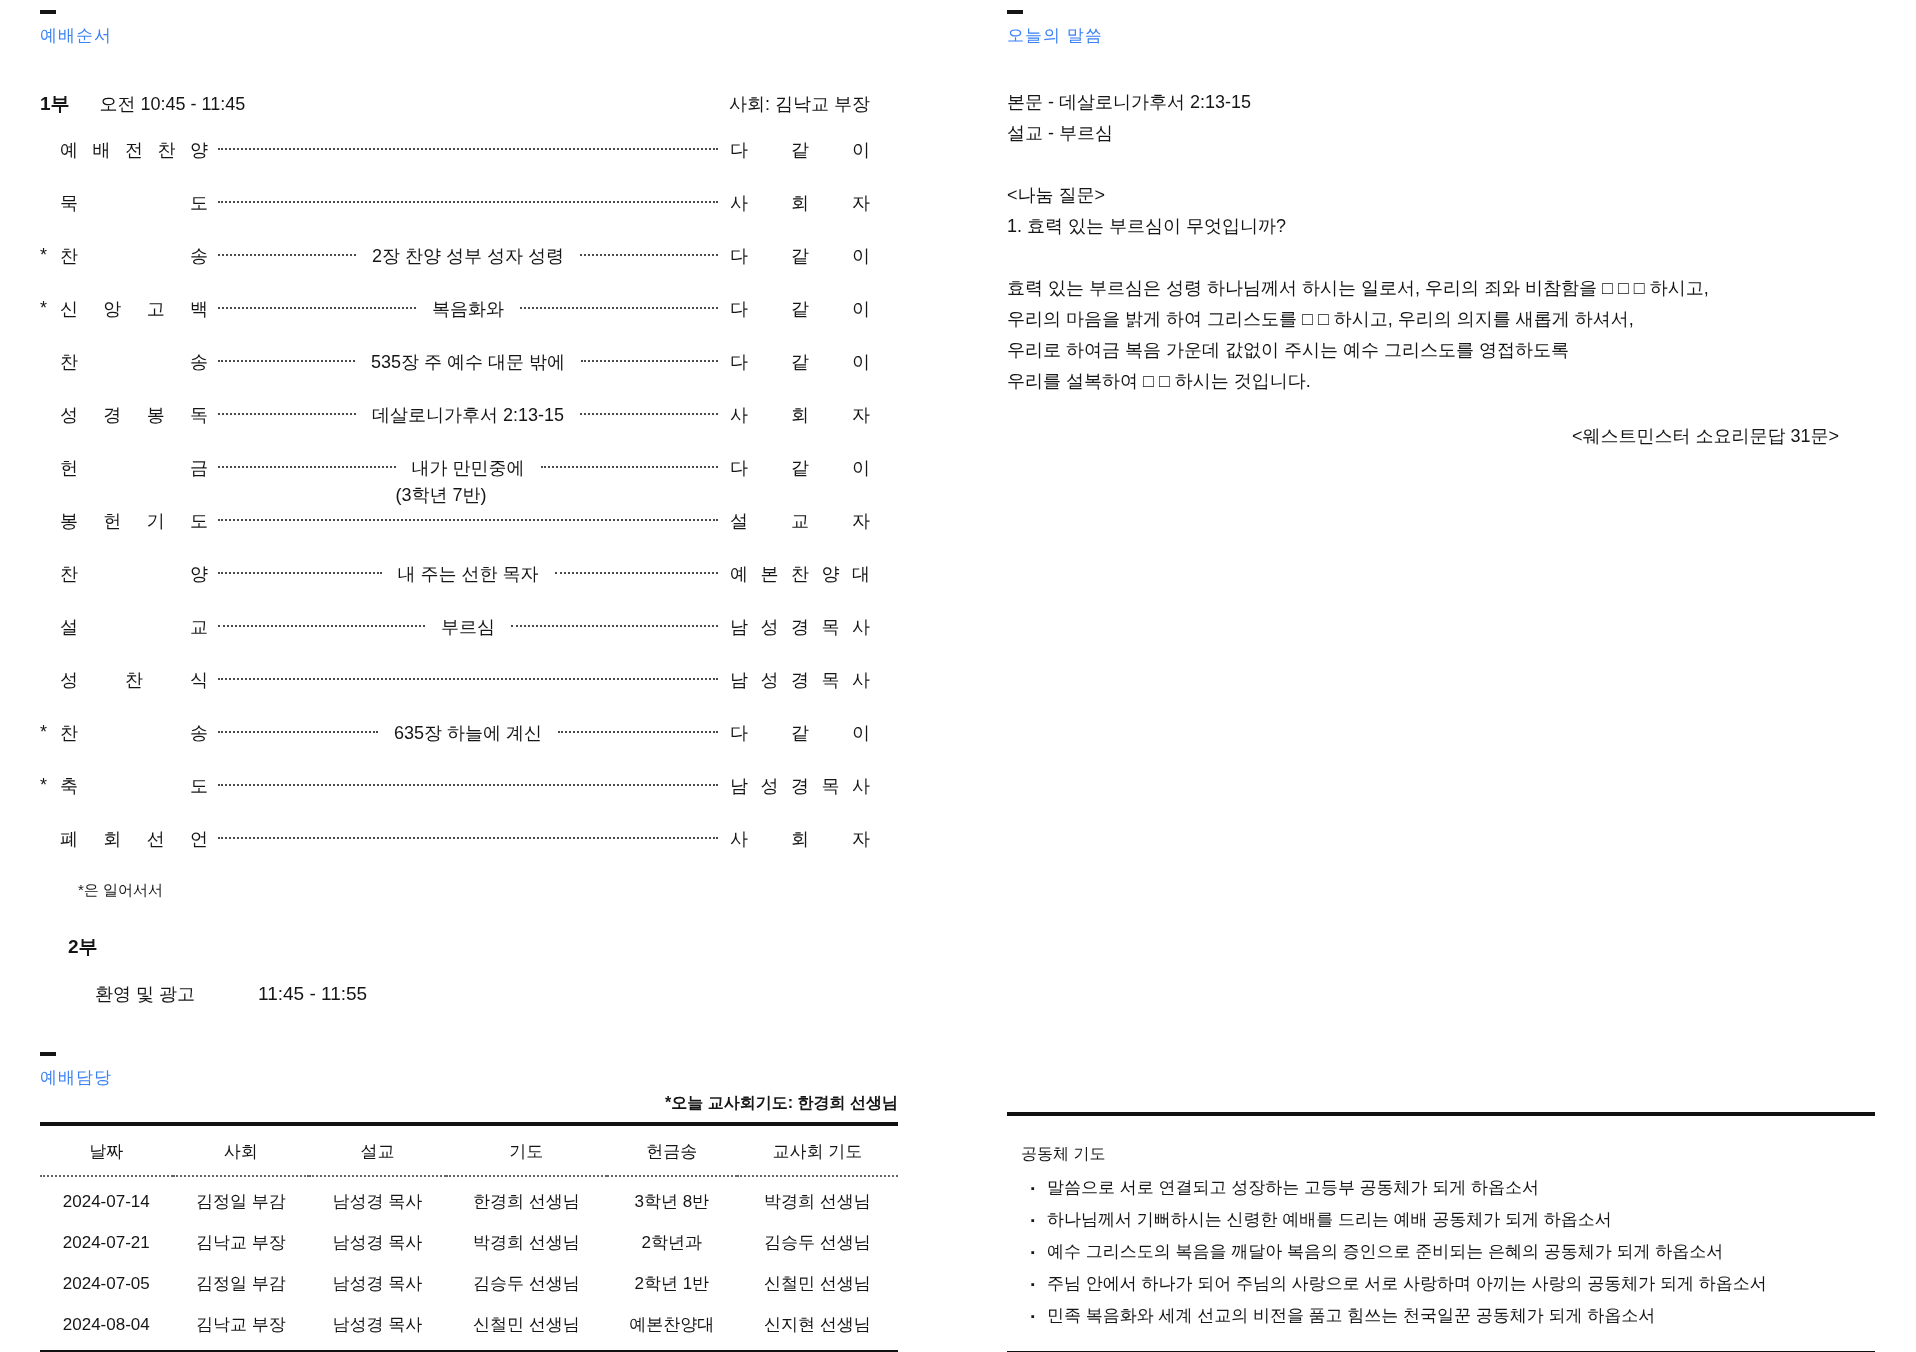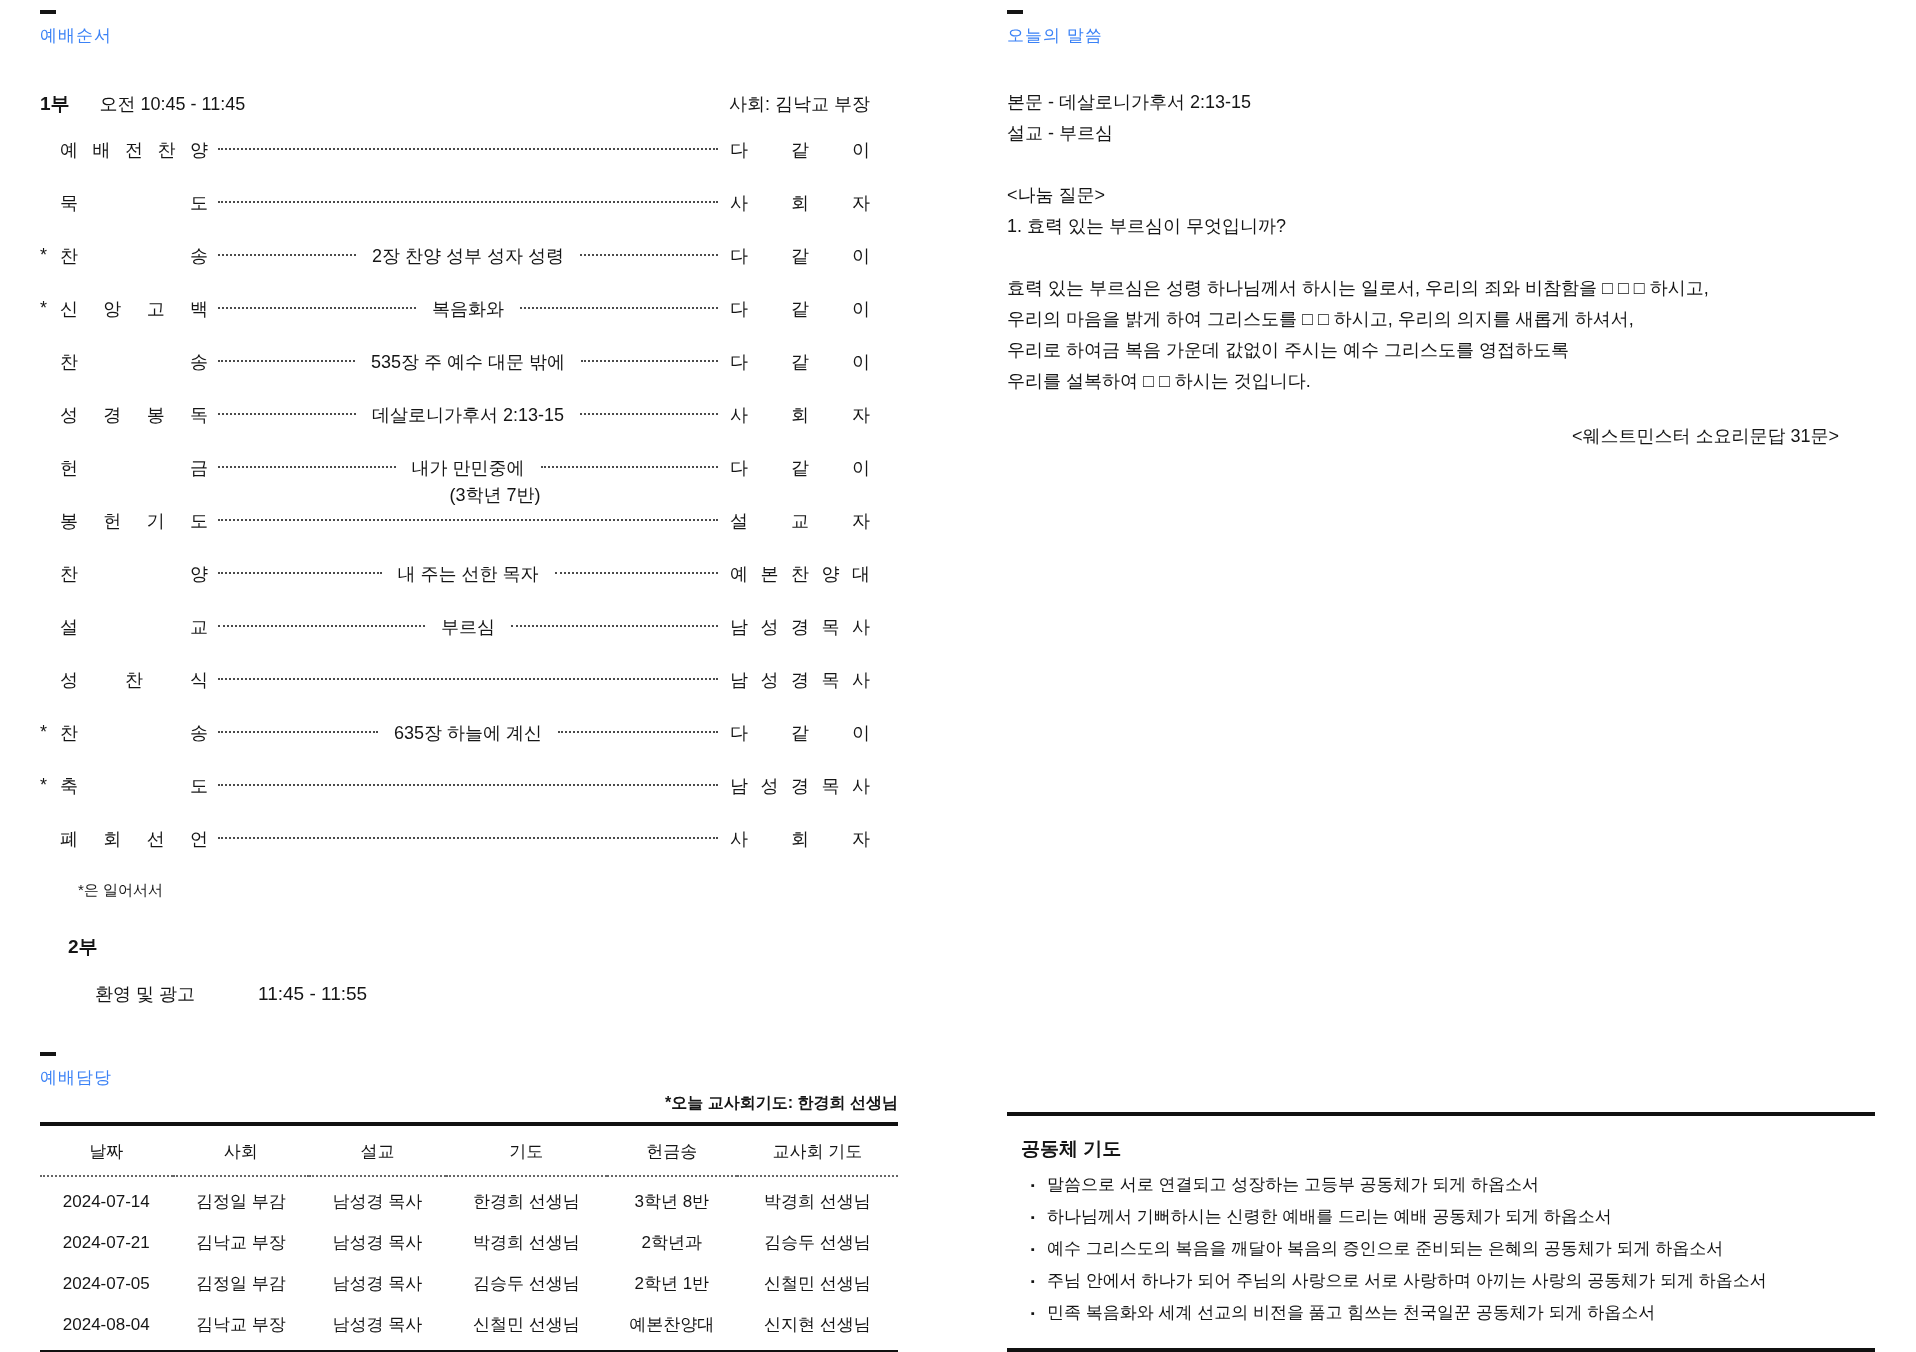--- a/index.html
+++ b/index.html
@@ -18,21 +18,21 @@
   .part1-label{font-weight:bold;font-size:19px;}
   .part1-time{margin-left:30px;}
   .part1-mc{margin-left:auto;}
   #order-rows{margin-top:6px;}
   .order-row{display:flex;align-items:center;height:53px;font-size:18px;}
   .star{display:inline-block;width:20px;flex:0 0 20px;}
   .item{display:inline-block;width:148px;flex:0 0 148px;text-align:justify;text-align-last:justify;}
   .leader{flex:1;display:flex;align-items:center;margin:0 12px 0 10px;min-width:0;}
   .dots{flex:1;height:0;border-bottom:2px dotted #4a4a4a;transform:translateY(-1px);}
   .center{padding:0 16px;text-align:center;white-space:nowrap;position:relative;}
-  .center2{position:absolute;top:27px;left:0;right:0;text-align:right;font-size:18px;}
+  .center2{position:absolute;top:27px;left:0;right:0;text-align:left;font-size:18px;}
   .role{display:inline-block;width:140px;flex:0 0 140px;text-align:justify;text-align-last:justify;}
   .footnote{font-size:15px;margin:16px 0 0 38px;}
   .part2{margin-top:34px;}
   .part2-label{font-weight:bold;font-size:19px;margin-left:28px;}
   .part2-row{display:flex;align-items:baseline;margin-top:22px;font-size:18px;}
   .part2-item{margin-left:55px;width:163px;}
   .part2-time{font-size:19px;}
 
   
   .assignments{position:absolute;left:40px;top:1052px;width:858px;}
@@ -47,21 +47,21 @@
   .page-right{position:absolute;left:1007px;top:10px;width:868px;}
   .word-content{margin-top:40px;font-size:18px;line-height:31px;}
   .word-line{white-space:pre-wrap;}
   .gap{height:31px;}
   #answer-lines .word-line{white-space:pre-wrap;}
   .citation{text-align:right;padding-right:36px;margin-top:24px;font-size:18px;}
 
   
   .prayer-box{position:absolute;left:1007px;top:1112px;width:868px;
     border-top:4px solid #111;border-bottom:4px solid #111;padding:12px 0 14px 0;}
-  .prayer-title{font-weight:bold;font-size:19px;margin:8px 0 12px 14px;}
+  .prayer-title{font-weight:normal;font-size:16px;margin:16px 0 12px 14px;}
   .prayer-list{margin:0;padding:0;list-style:none;}
   .prayer-list li{display:flex;align-items:flex-start;font-size:17px;line-height:22px;margin:0 0 10px 24px;}
   .bullet{flex:0 0 16px;font-size:11px;line-height:22px;color:#111;}
 </style>
 </head>
 <body>
 
 <div class="page-left">
   <div class="dash"></div>
   <div class="section-title">예배순서</div>

